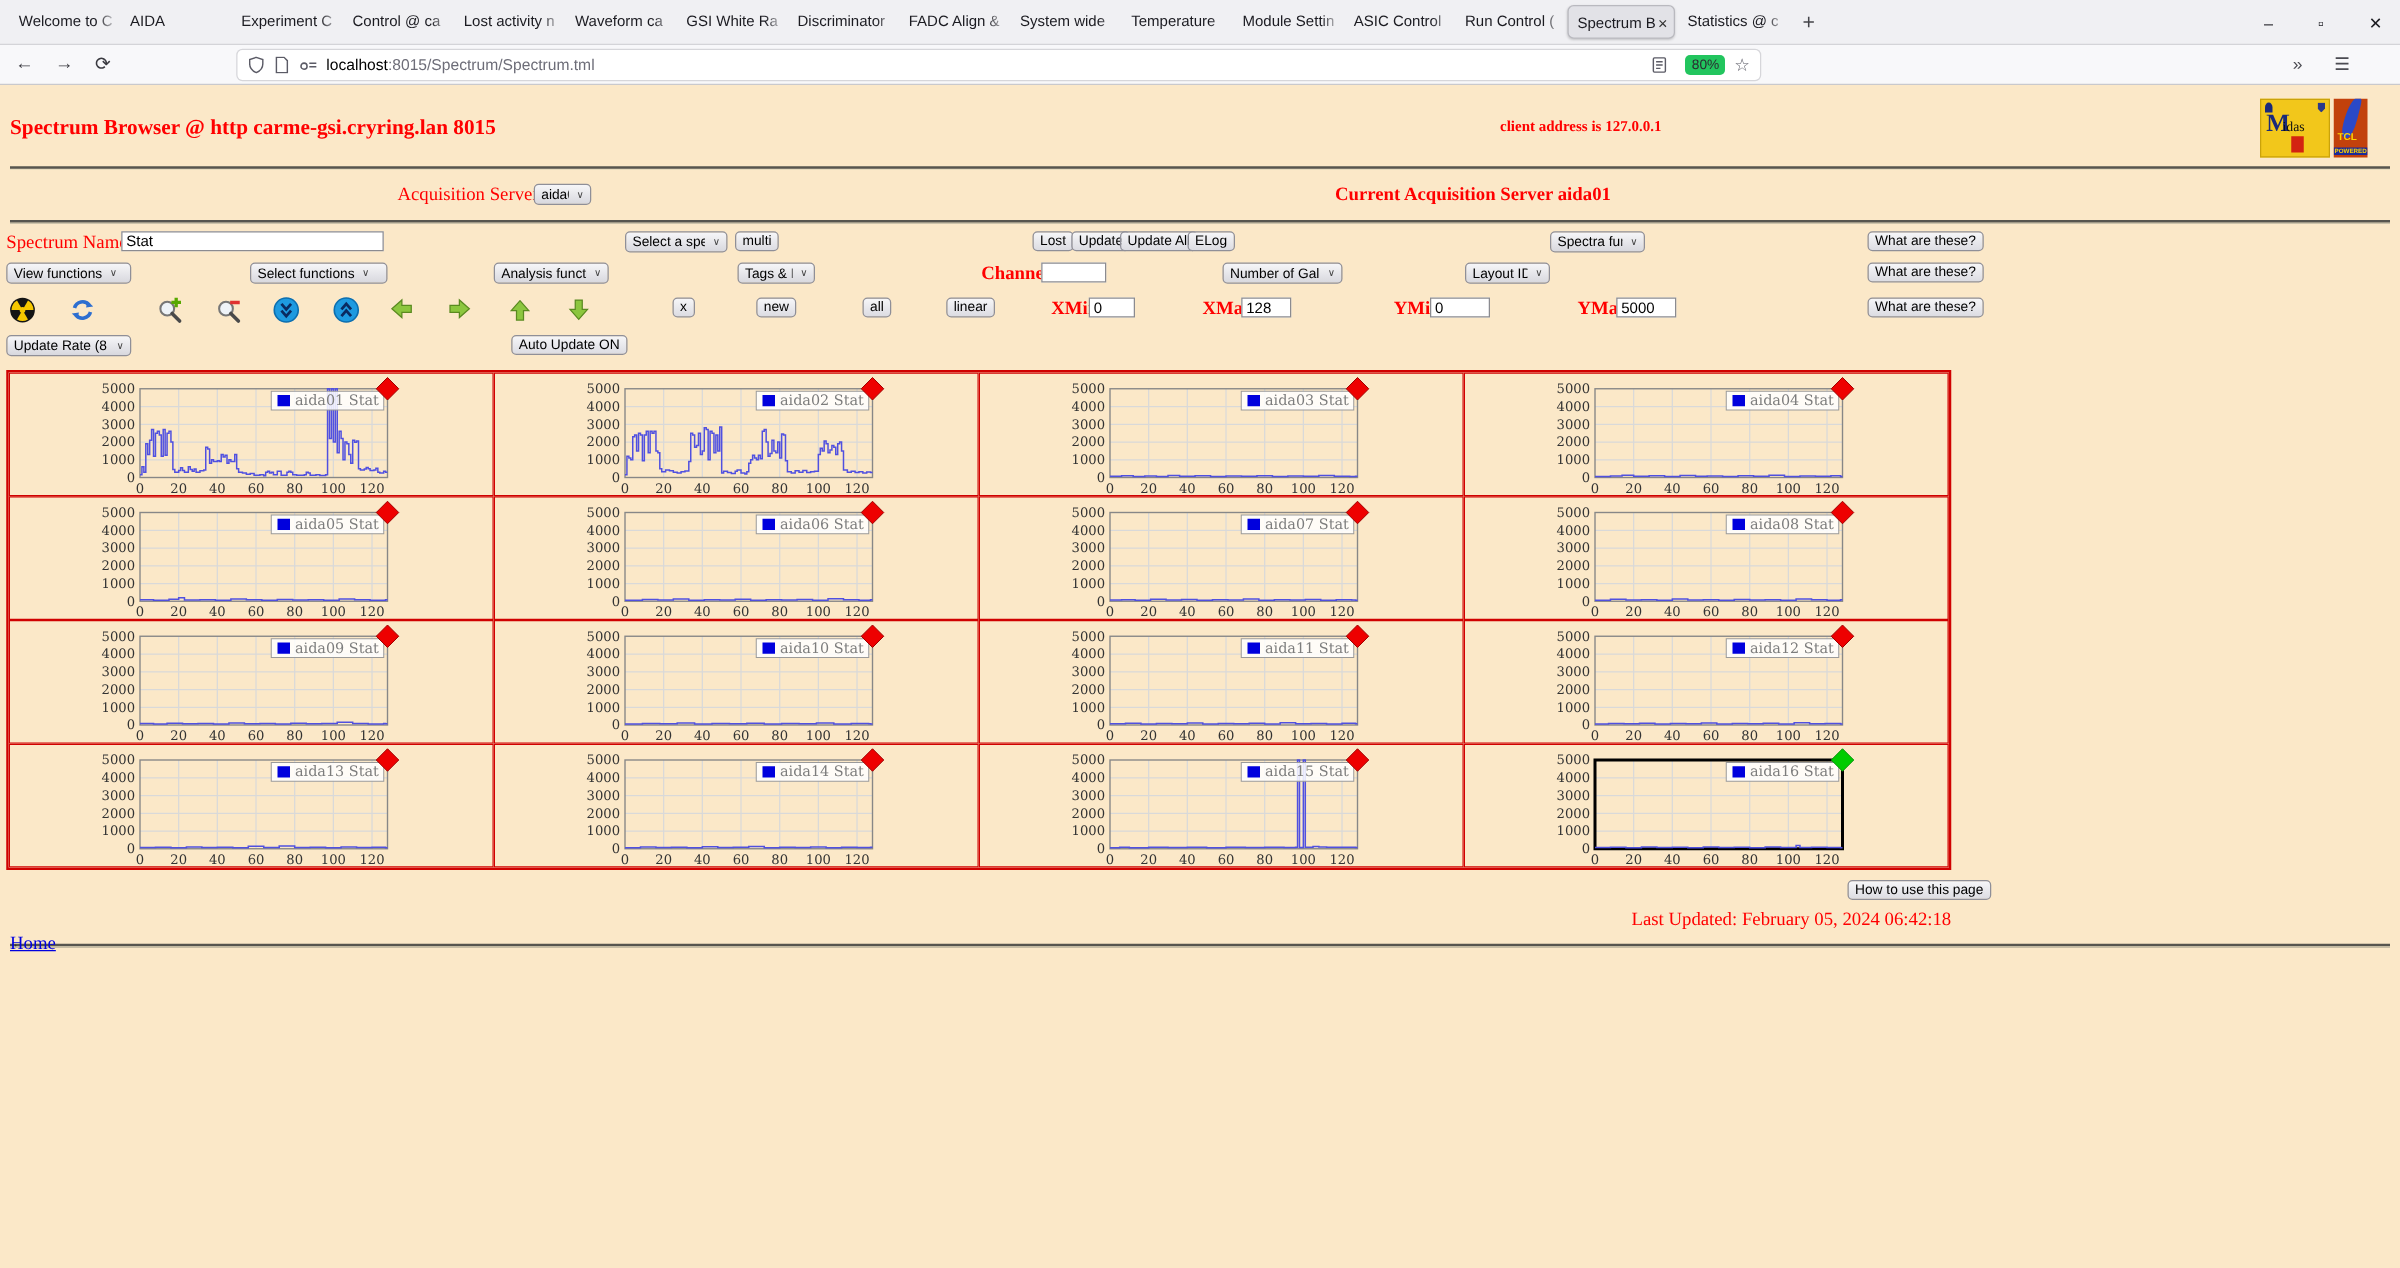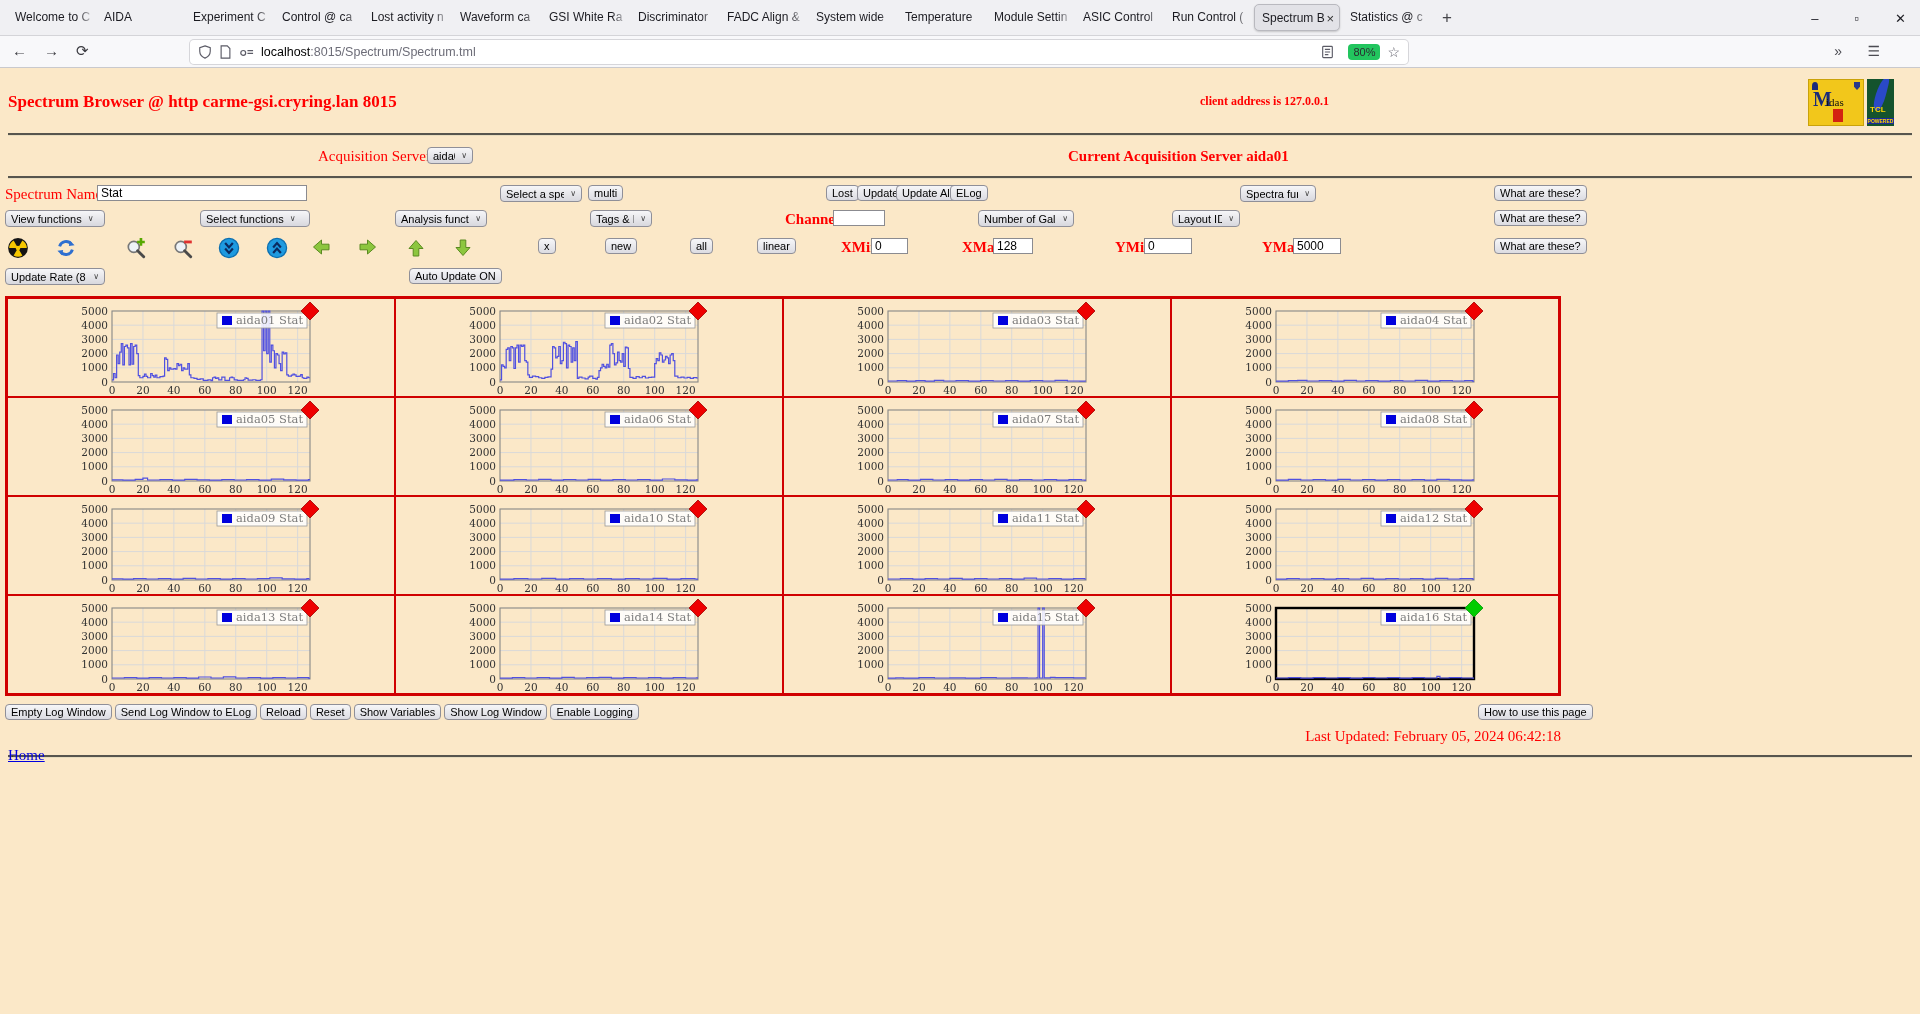--- a/index.html
+++ b/index.html
@@ -43,21 +43,21 @@
   svg.chart{overflow:visible;margin-top:7px}
   .logbtns{display:flex;gap:3px}
   .homelink{font-size:15px;color:#0000e0;text-decoration:underline}
   
   .midaslogo{position:absolute;right:56px;top:11px;width:56px;height:47px;background:#f2c71b;border:1px solid #caa20a;box-sizing:border-box;font-family:"Liberation Serif",serif}
   .midaslogo .m{position:absolute;left:4px;top:8px;font-size:20px;font-weight:bold;color:#1a2a7a}
   .midaslogo .idas{position:absolute;left:17px;top:16px;font-size:11px;font-weight:normal;color:#111}
   .midaslogo .chip{position:absolute;left:24px;bottom:3px;width:10px;height:13px;background:#d32311}
   .midaslogo .s1{position:absolute;left:3px;top:2px;width:6px;height:8px;background:#1a2a7a;border-radius:50% 50% 0 0}
   .midaslogo .s2{position:absolute;right:3px;top:2px;width:6px;height:8px;background:#2a3a8a;clip-path:polygon(0 0,100% 0,100% 60%,50% 100%,0 60%)}
-  .tcllogo{position:absolute;right:26px;top:11px;width:27px;height:47px;background:#14532d;overflow:hidden}
+  .tcllogo{position:absolute;right:26px;top:11px;width:27px;height:47px;background:#c2410c;overflow:hidden}
   .tcllogo .feather{position:absolute;left:9px;top:-2px;width:10px;height:34px;background:#2a49c8;border-radius:80% 20% 60% 40%;transform:rotate(14deg)}
   .tcllogo .tcl{position:absolute;left:3px;bottom:12px;font:bold 8px "Liberation Sans",sans-serif;color:#ffd400}
   .tcllogo .pow{position:absolute;left:0;bottom:2px;width:27px;background:#1a2a9a;font:bold 5px "Liberation Sans",sans-serif;color:#ffd400;text-align:center}
 </style>
 </head>
 <body>
 
 <div class="tabbar">
   <div class="tabstrip">
       <div class="tab"><span>Welcome to C</span></div>
@@ -776,27 +776,18 @@
           <rect x="36" y="5" width="198" height="71" fill="none" stroke="#000" stroke-width="2.4"></rect>
           <path d="M36,75.006H48.375V74.722H60.75V75.148H73.125V74.58H85.5V75.006H97.875V74.722H110.25V75.148H122.625V74.58H135V75.006H147.375V74.722H159.75V75.148H172.125V74.58H184.5V75.006H196.875V73.444H199.96875V75.006H209.25V74.722H221.625V75.006H232.453125V75.148H234" fill="none" stroke="#5050e0" stroke-width="1.2"></path>
           <rect x="141" y="7" width="90" height="15" fill="#ffffff" fill-opacity="0.85" stroke="#9a9a9a" stroke-width="0.8"></rect>
           <rect x="146" y="10" width="10" height="9" fill="#0000dd"></rect>
           <text x="160" y="18" font-size="11.5" fill="#7d7d7d" font-family="&quot;DejaVu Serif&quot;,serif">aida16 Stat</text>
           <polygon points="234,-4 243,5 234,14 225,5" fill="#00cc00" stroke="#089408" stroke-width="0.8"></polygon>
         </svg>
       </div>
     </div>
 
-  <div class="logbtns abs" style="left:5px;top:636px">
-      <div class="btn">Empty Log Window</div>
-      <div class="btn">Send Log Window to ELog</div>
-      <div class="btn">Reload</div>
-      <div class="btn">Reset</div>
-      <div class="btn">Show Variables</div>
-      <div class="btn">Show Log Window</div>
-      <div class="btn">Enable Logging</div>
-    </div>
   <div class="btn abs" style="left:1478px;top:636px">How to use this page</div>
   <div class="abs red" style="right:359px;top:660px;font-size:15px">Last Updated: February 05, 2024 06:42:18</div>
   <div class="rule" style="top:687px"></div>
   <span class="abs" style="left:11px;top:678px;font-size:12px;color:#333">.</span>
   <a class="homelink abs" style="left:8px;top:679px">Home</a>
 </div>
 
 </body></html>

